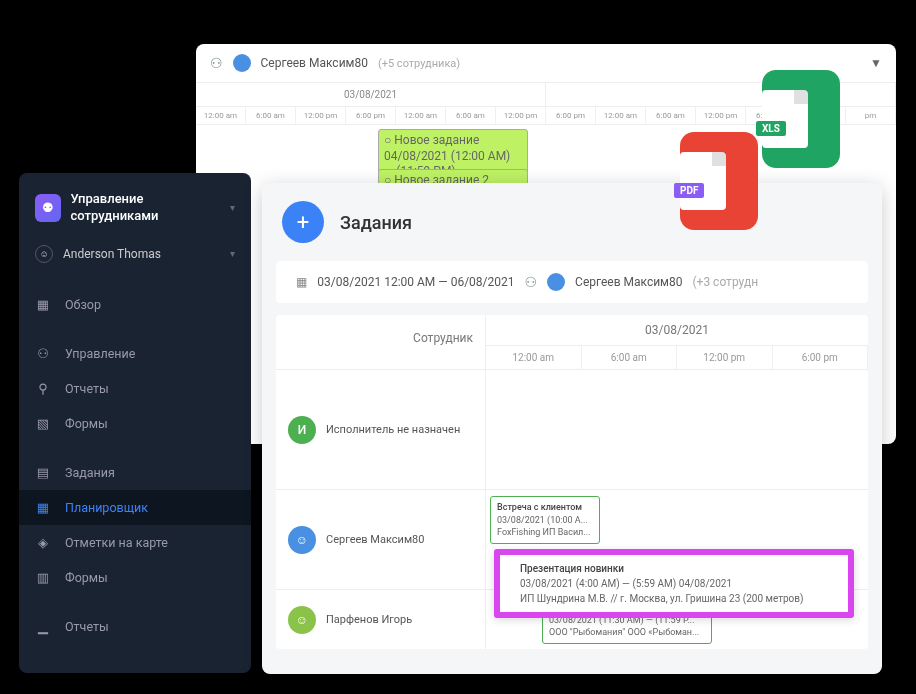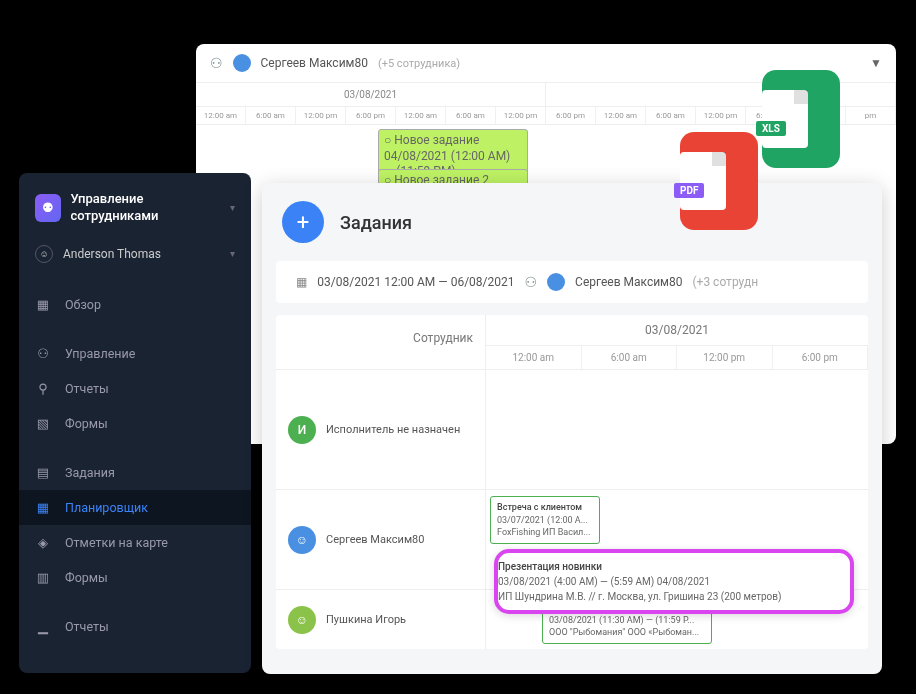--- a/index.html
+++ b/index.html
@@ -48,21 +48,21 @@
 .emp-cell{width:210px;display:flex;align-items:center;gap:10px;padding:10px 12px;border-right:1px solid #eee}
 .emp-avatar{width:28px;height:28px;border-radius:50%;display:flex;align-items:center;justify-content:center;color:#fff;font-size:12px;font-weight:500}
 .emp-avatar.green{background:#4caf50}
 .emp-avatar.blue{background:#4a90e2}
 .emp-avatar.img{background:#8bc34a}
 .emp-name{font-size:11px;color:#555}
 .emp-tasks{flex:1;position:relative}
 .task-card{position:absolute;background:#fff;border:1px solid;border-radius:3px;padding:4px 6px;font-size:9px;color:#666;line-height:1.4}
 .task-card.green{border-color:#4caf50}
 .task-card .tt{font-weight:500;color:#444}
-.overlay-task{position:absolute;background:#fff;border:4px solid #d946ef;border-radius:15px;padding:6px 0;font-size:10px;color:#666;line-height:1.5;box-shadow:0 2px 8px rgba(0,0,0,.15);z-index:50}
+.overlay-task{position:absolute;background:#fff;border:6px solid #d946ef;border-radius:3px;padding:6px 20px;font-size:10px;color:#666;line-height:1.5;box-shadow:0 2px 8px rgba(0,0,0,.15);z-index:50}
 .export-badge{position:absolute;width:78px;height:98px;border-radius:14px;display:flex;align-items:center;z-index:60}
 .export-badge.pdf{background:#e94335;top:132px;left:680px}
 .export-badge.xls{background:#1fa463;top:70px;left:762px}
 .file-doc{width:46px;height:58px;background:#fff;border-radius:4px;position:relative}
 .file-doc::before{content:"";position:absolute;top:0;right:0;width:14px;height:14px;background:rgba(0,0,0,.12)}
 .file-label{position:absolute;left:-6px;bottom:12px;padding:2px 6px;color:#fff;font-size:10px;font-weight:700;border-radius:2px}
 .file-label.pdf{background:#8b5cf6}
 .file-label.xls{background:#1fa463}
 </style>
 </head>
@@ -223,29 +223,29 @@
       <div class="emp-tasks"></div>
     </div>
     <div class="emp-row" style="min-height:100px">
       <div class="emp-cell">
         <div class="emp-avatar blue">☺</div>
         <div class="emp-name">Сергеев Максим80</div>
       </div>
       <div class="emp-tasks">
         <div class="task-card green" style="top:6px;left:4px;width:110px">
           <div class="tt">Встреча с клиентом</div>
-          <div>03/07/2021 (12:00 A...</div>
+          <div>03/08/2021 (10:00 A...</div>
           <div>FoxFishing ИП Васил...</div>
         </div>
       </div>
     </div>
     <div class="emp-row">
       <div class="emp-cell">
         <div class="emp-avatar img">☺</div>
-        <div class="emp-name">Пушкина Игорь</div>
+        <div class="emp-name">Парфенов Игорь</div>
       </div>
       <div class="emp-tasks">
         <div class="task-card green" style="top:6px;left:56px;width:170px">
           <div class="tt">Промо-акция</div>
           <div>03/08/2021 (11:30 AM) — (11:59 P...</div>
           <div>ООО "Рыбомания" ООО «Рыбоман...</div>
         </div>
       </div>
     </div>
   </div>

